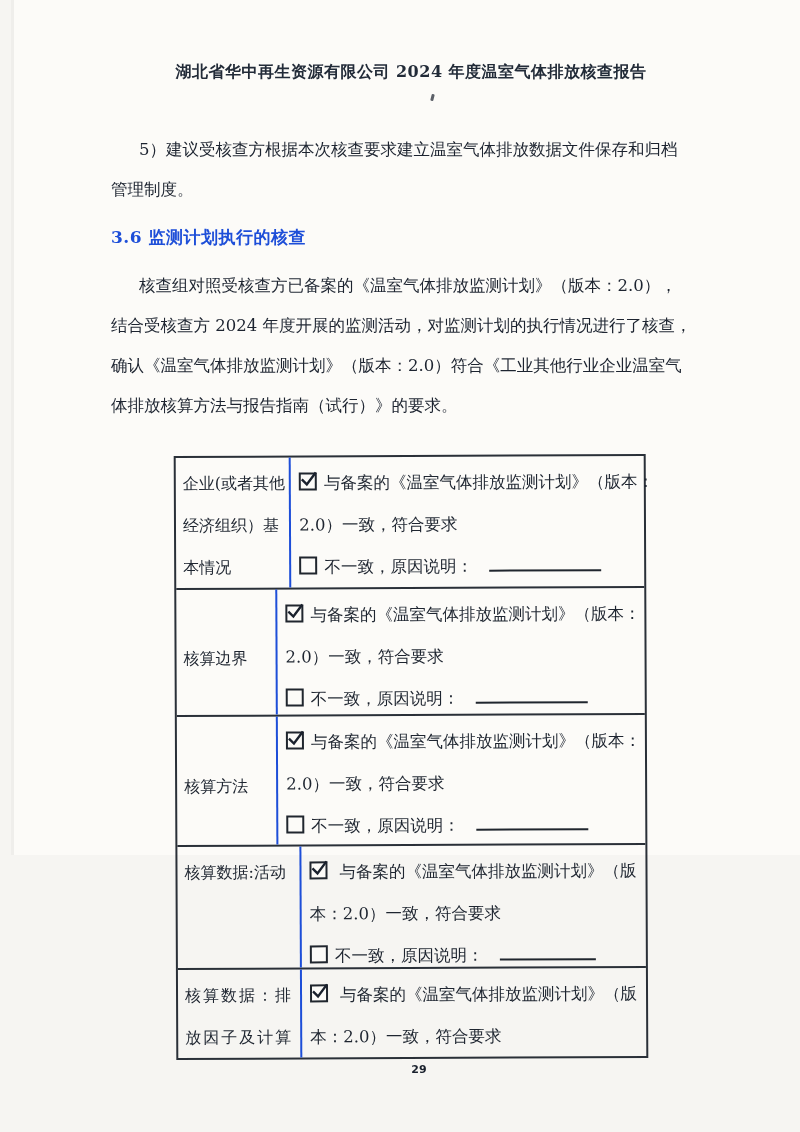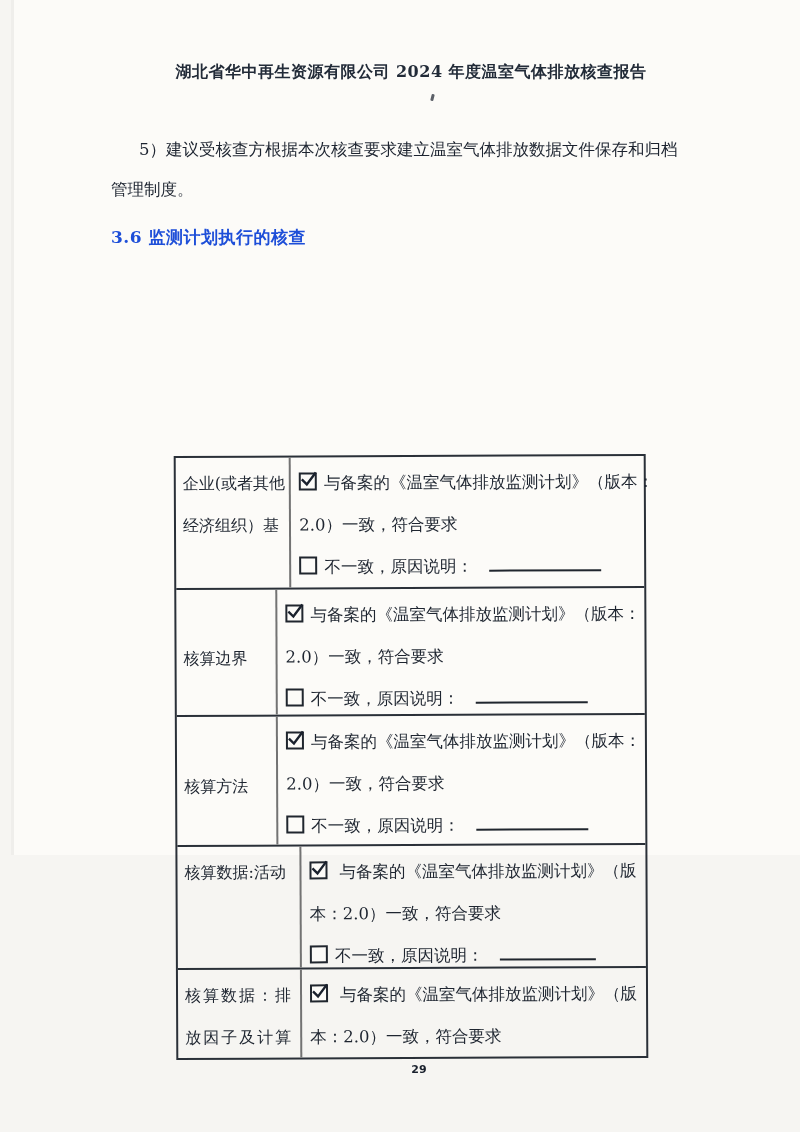--- a/index.html
+++ b/index.html
@@ -58,21 +58,21 @@
   }
   .trow { display: flex; box-sizing: border-box; }
   .trow + .trow { border-top: 2px solid #2a3038; }
   .r1 { height: 130px; }
   .r2 { height: 127px; }
   .r3 { height: 130px; }
   .r4 { height: 123px; }
   .r5 { height: 90px; }
   .cell { box-sizing: border-box; }
   .cell.left {
-    width: 124px; border-right: 2px solid #737373;
+    width: 124px; border-right: 2px solid #1d4ed8;
     padding: 5px 4px 0 7px;
     font-size: 16px; line-height: 42px;
     display: flex; flex-direction: column;
   }
   .cell.left.center { justify-content: center; padding-top: 12px; }
   .cell.left .lbl { white-space: nowrap; }
   .row5-label .lbl { letter-spacing: 2px; }
   .cell.right {
     flex: 1; padding: 5px 4px 0 8px;
     line-height: 42px;
@@ -111,27 +111,34 @@
   <div class="header-title">湖北省华中再生资源有限公司 2024 年度温室气体排放核查报告</div>
   <div class="scan-mark"></div>
 
   <div class="para p1">
     <div class="line indent">5）建议受核查方根据本次核查要求建立温室气体排放数据文件保存和归档</div>
     <div class="line">管理制度。</div>
   </div>
 
   <div class="section-heading">3.6 监测计划执行的核查</div>
 
+  <div class="para p2">
+    <div class="line indent">核查组对照受核查方已备案的《温室气体排放监测计划》（版本：2.0），</div>
+    <div class="line">结合受核查方 2024 年度开展的监测活动，对监测计划的执行情况进行了核查，</div>
+    <div class="line">确认《温室气体排放监测计划》（版本：2.0）符合《工业其他行业企业温室气</div>
+    <div class="line">体排放核算方法与报告指南（试行）》的要求。</div>
+  </div>
 
   <div class="check-table">
 
     <div class="trow r1">
       <div class="cell left">
         <div class="lbl">企业(或者其他</div>
         <div class="lbl">经济组织）基</div>
+        <div class="lbl">本情况</div>
       </div>
       <div class="cell right">
         <div class="line">
           <span class="cb checked"><svg viewBox="0 0 19 19">
                 <path d="M3 9 L8 14 L17 2" stroke="#1a212d" stroke-width="2.4" fill="none"></path>
               </svg></span><span>与备案的《温室气体排放监测计划》（版本：</span>
         </div>
         <div class="line">2.0）一致，符合要求</div>
         <div class="line">
           <span class="cb"></span><span>不一致，原因说明：</span><span class="blank-line"></span>

